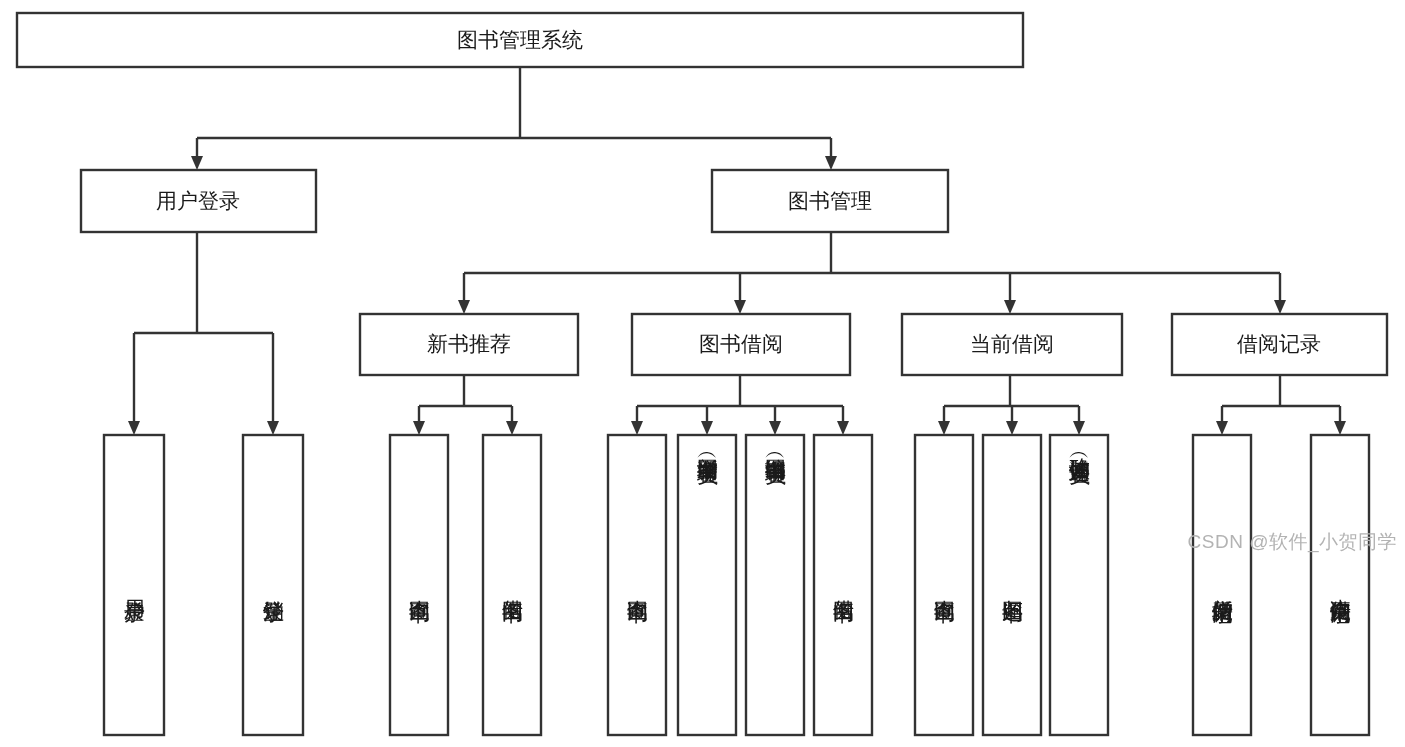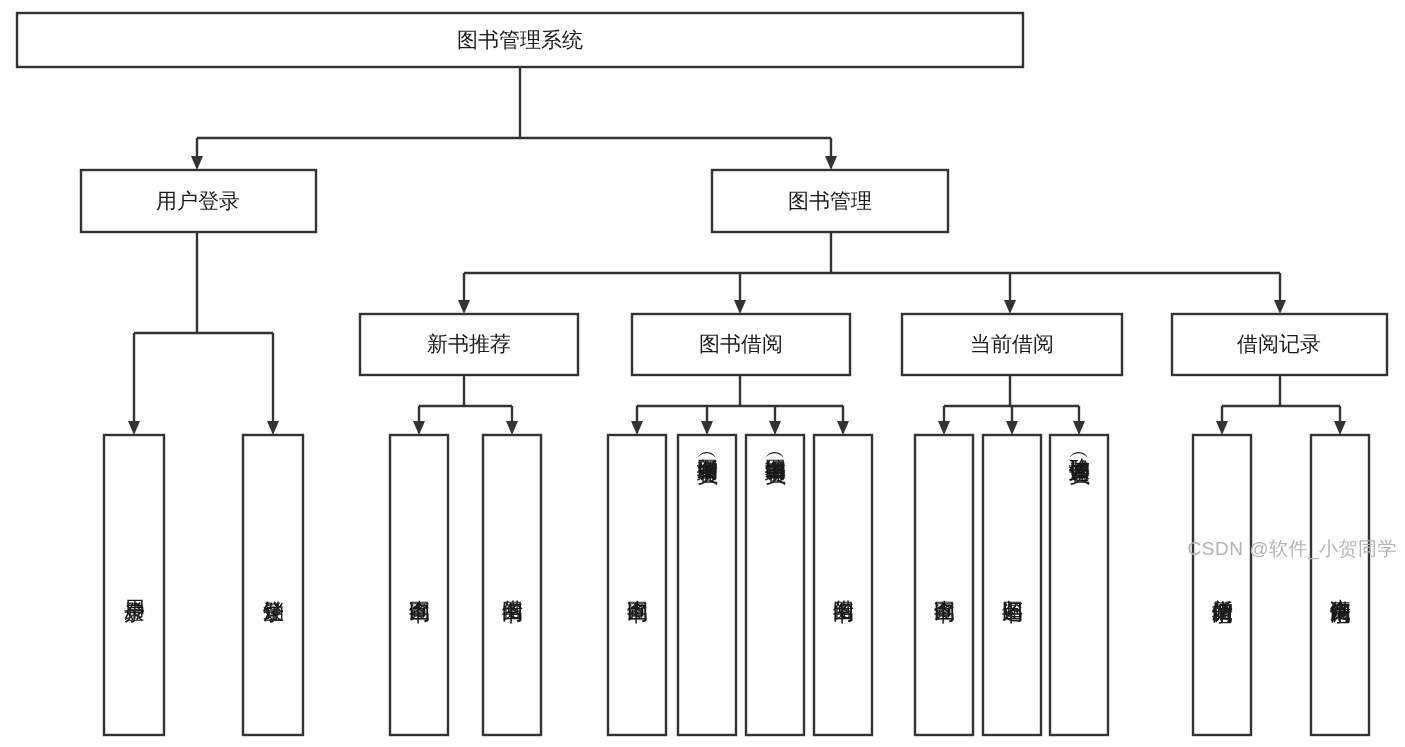--- a/index.html
+++ b/index.html
@@ -26,21 +26,21 @@
     display:flex;align-items:center;justify-content:center;
     writing-mode:vertical-rl;
     text-orientation:upright;
     font-size:21px;line-height:1.18;
     letter-spacing:1px;
     color:#1a1a1a;
     text-align:center;
     pointer-events:none;
   }
   .watermark{
-    position:absolute;right:8px;bottom:12px;
+    position:absolute;right:8px;bottom:19px;
     font-size:19px;color:#b3b3b3;
     letter-spacing:0.5px;
     white-space:nowrap;
   }
 </style>
 </head>
 <body>
 
 <div id="diagram-root">
 

